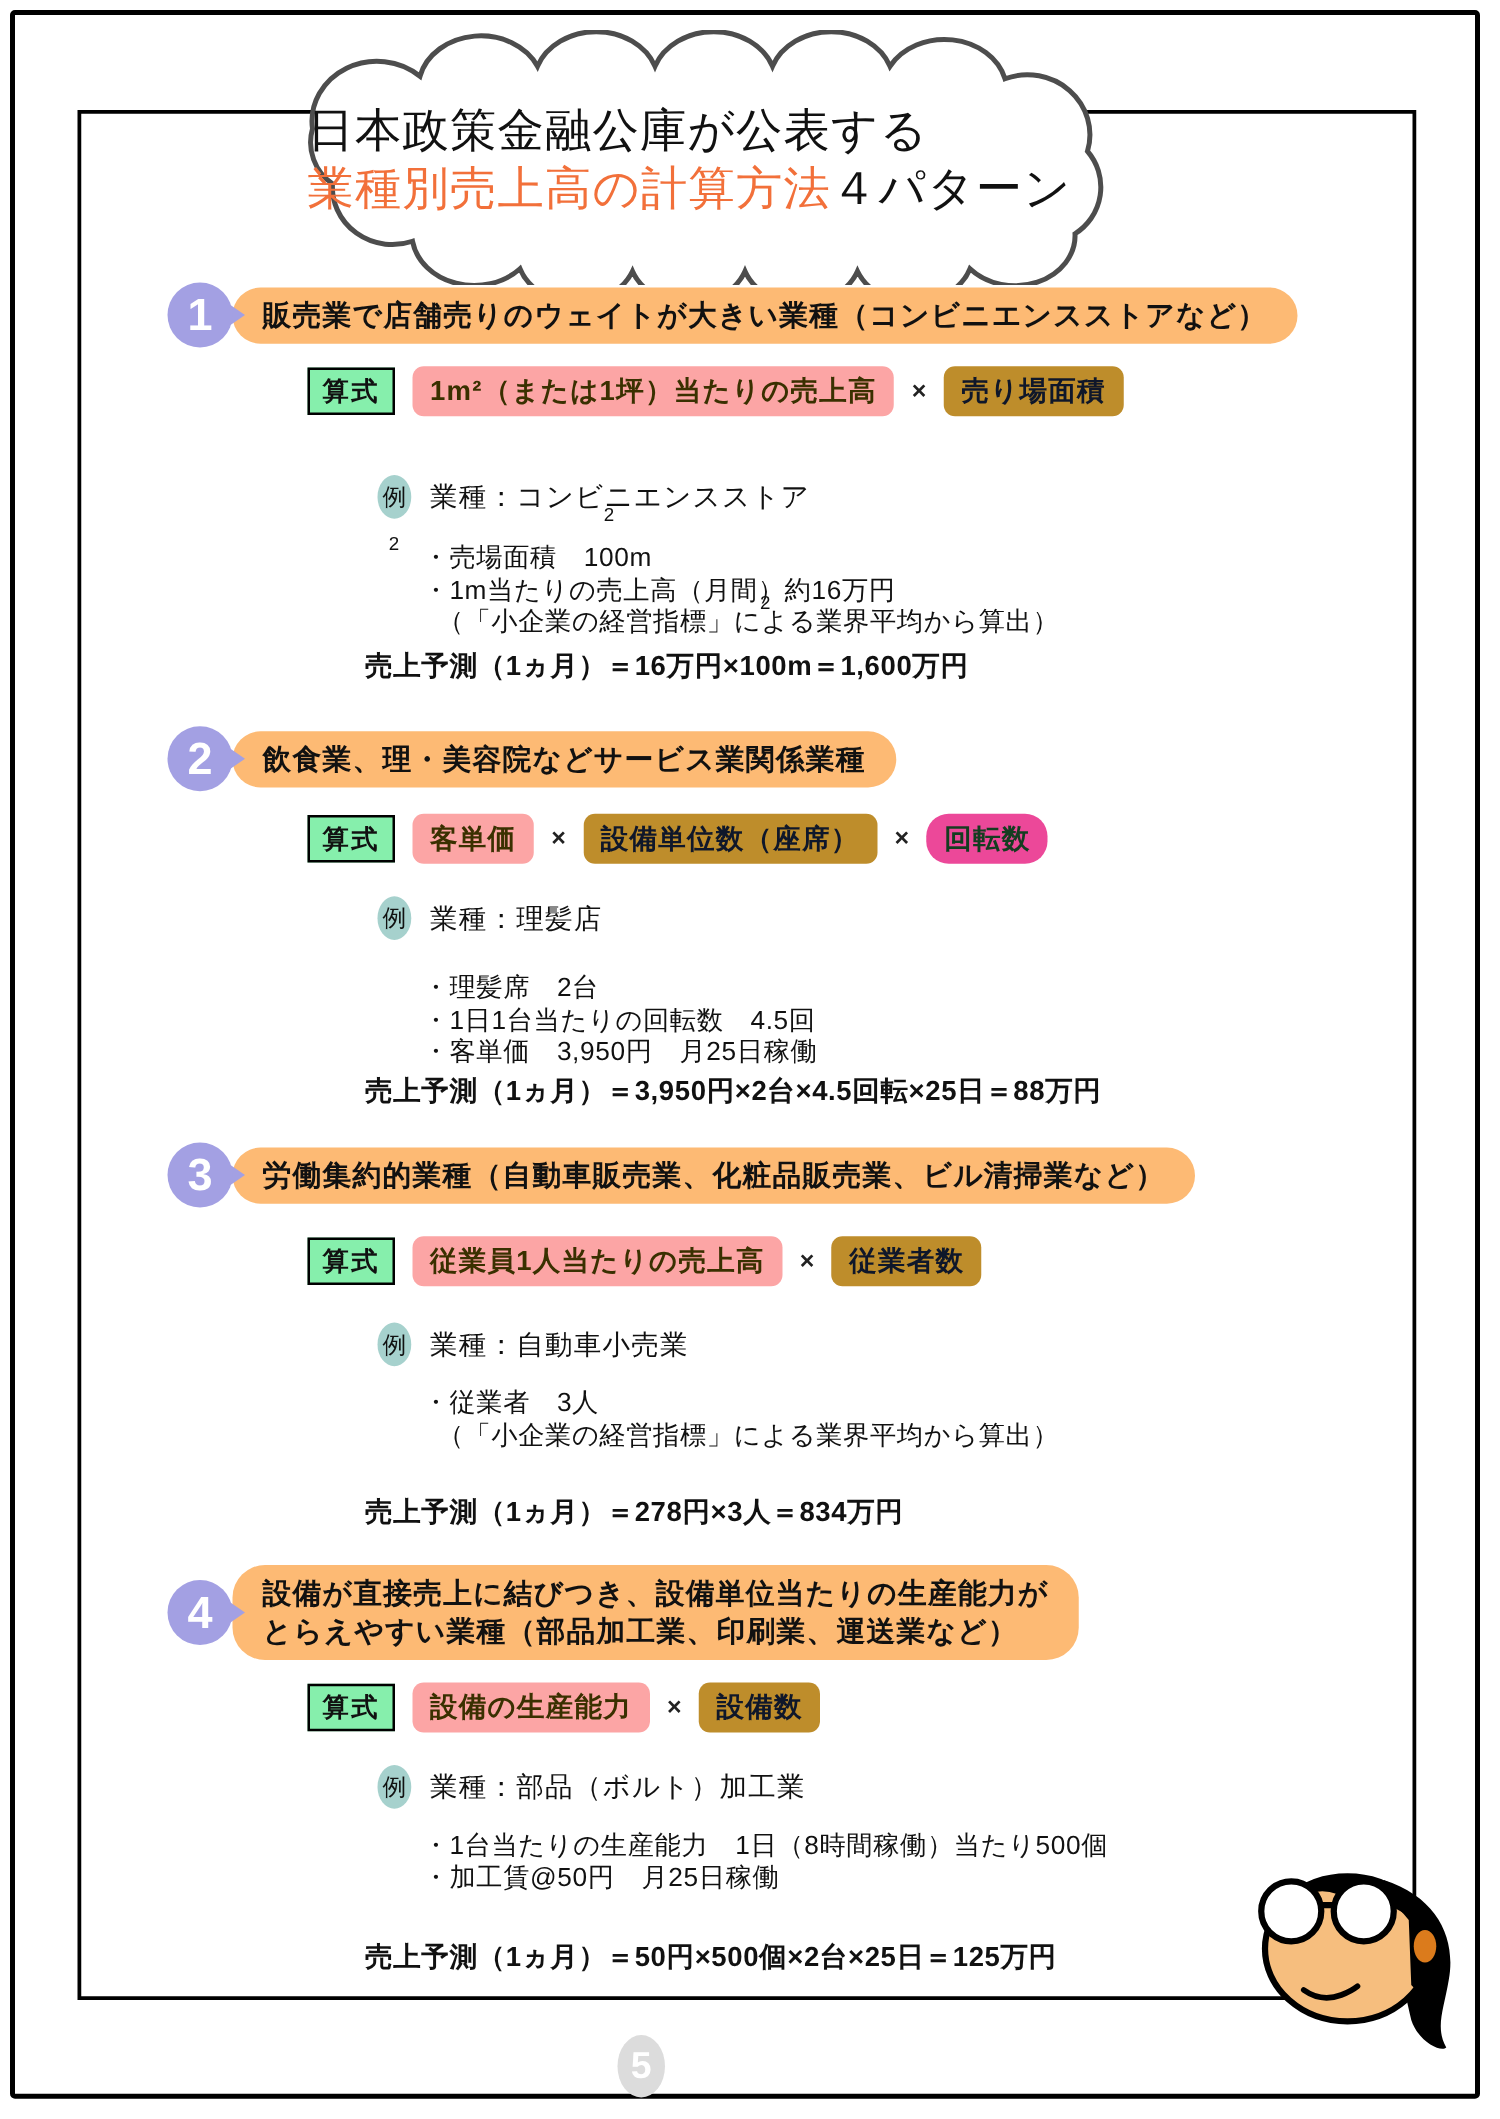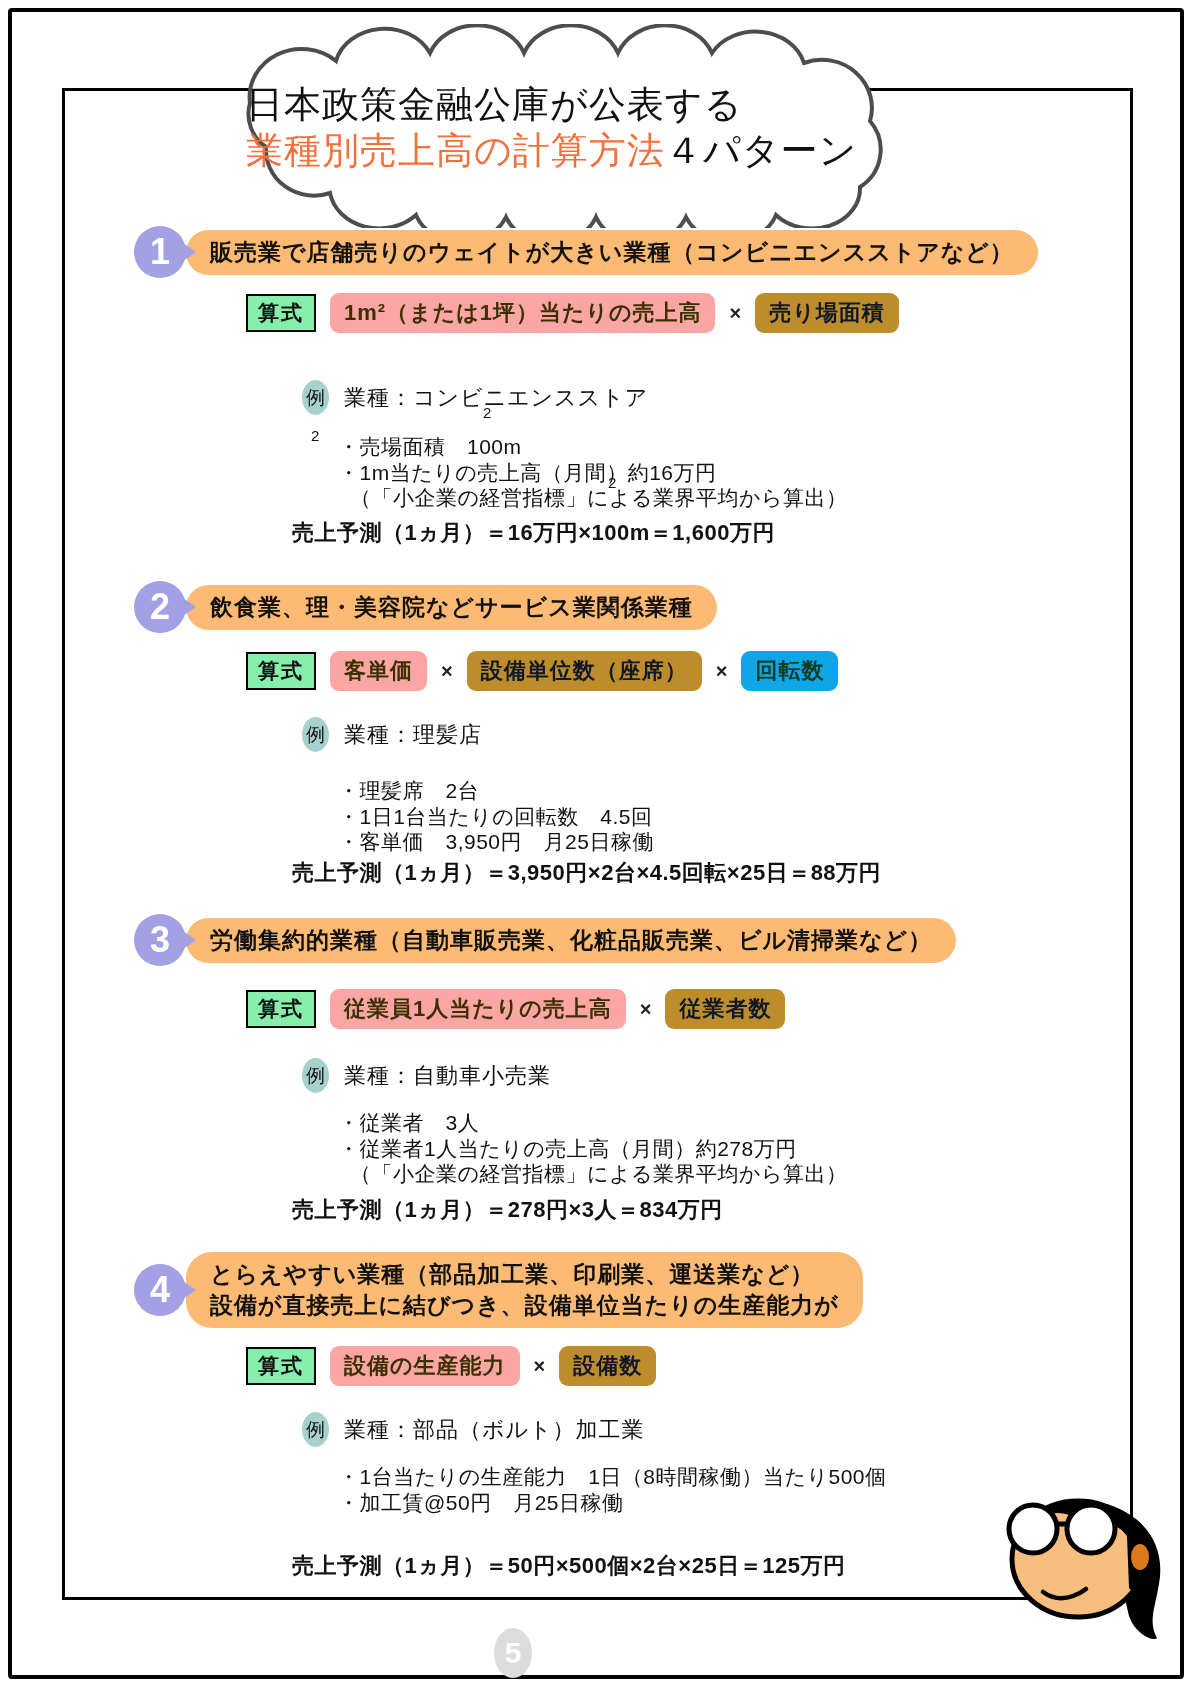--- a/index.html
+++ b/index.html
@@ -21,21 +21,21 @@
         border-left:16px solid #A3A0E3;margin-left:-6px;z-index:2;}
   .pill{background:#fdba74;border-radius:26px;padding:7px 24px;font-size:23px;font-weight:bold;
         margin-left:-10px;line-height:31px;letter-spacing:1px;white-space:nowrap;z-index:1;}
   .formula-row{position:absolute;left:246px;display:flex;align-items:center;gap:14px;z-index:2;}
   .calc-label{border:2px solid #000;background:#86efac;padding:3px 10px;font-size:21px;
         font-weight:bold;letter-spacing:2px;}
   .fbox{border-radius:9px;padding:5px 14px;font-size:22px;font-weight:bold;
         letter-spacing:1px;white-space:nowrap;}
   .fbox.yellow{background:#fca5a5;color:#3a3000;}
   .fbox.brown{background:#BE8D2B;color:#0f172a;}
-  .fbox.green{background:#0ea5e9;color:#143d20;}
+  .fbox.green{background:#ec4899;color:#143d20;border-radius:18px;}
   .mult{font-size:20px;font-weight:bold;color:#222;}
   .example-row{position:absolute;left:302px;display:flex;align-items:center;gap:15px;z-index:2;}
   .ex-badge{width:27px;height:35px;border-radius:50%;background:#A6D1CD;font-size:19px;
         display:flex;align-items:center;justify-content:center;color:#111;flex:0 0 27px;}
   .ex-title{font-size:22px;letter-spacing:1px;white-space:nowrap;}
   .details{position:absolute;left:338px;font-size:21px;line-height:25.5px;z-index:2;
         letter-spacing:0.5px;white-space:nowrap;}
   .details .indent{padding-left:12px;}
   .forecast{position:absolute;left:292px;font-size:22px;font-weight:bold;z-index:2;
         letter-spacing:0.5px;white-space:nowrap;}
@@ -136,31 +136,30 @@
     <span class="fbox yellow">従業員1人当たりの売上高</span>
     <span class="mult">×</span>
     <span class="fbox brown">従業者数</span>
   </div>
   <div class="example-row" style="top:1058px">
     <div class="ex-badge">例</div>
     <div class="ex-title">業種：自動車小売業</div>
   </div>
   <div class="details" style="top:1110px">
     <div>・従業者　3人</div>
-    <div>・従業者1人当たりの売上高（月間）約278万円</div>
     <div class="indent">（「小企業の経営指標」による業界平均から算出）</div>
   </div>
   <div class="forecast" style="top:1195px">売上予測（1ヵ月）＝278円×3人＝834万円</div>
 
   <div class="sec-header" style="top:1252px">
     <div class="badge">4</div>
     <div class="tail"></div>
     <div class="pill">
+      <div>設備が直接売上に結びつき、設備単位当たりの生産能力が</div>
       <div>とらえやすい業種（部品加工業、印刷業、運送業など）</div>
-      <div>設備が直接売上に結びつき、設備単位当たりの生産能力が</div>
     </div>
   </div>
   <div class="formula-row" style="top:1346px">
     <span class="calc-label">算式</span>
     <span class="fbox yellow">設備の生産能力</span>
     <span class="mult">×</span>
     <span class="fbox brown">設備数</span>
   </div>
   <div class="example-row" style="top:1412px">
     <div class="ex-badge">例</div>

